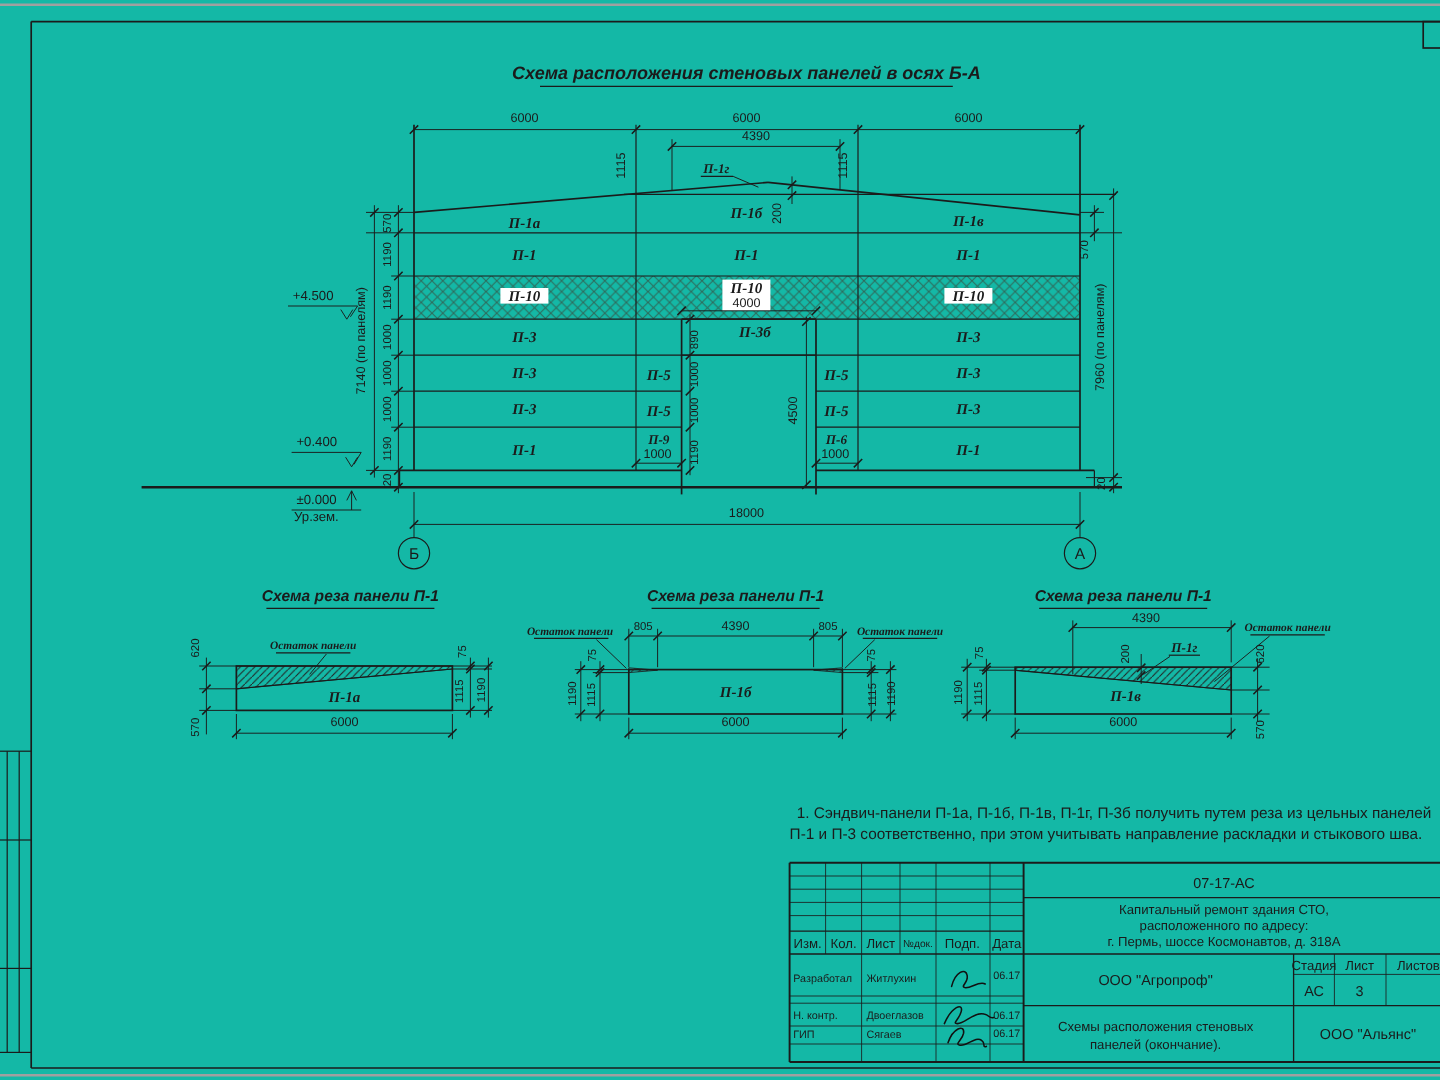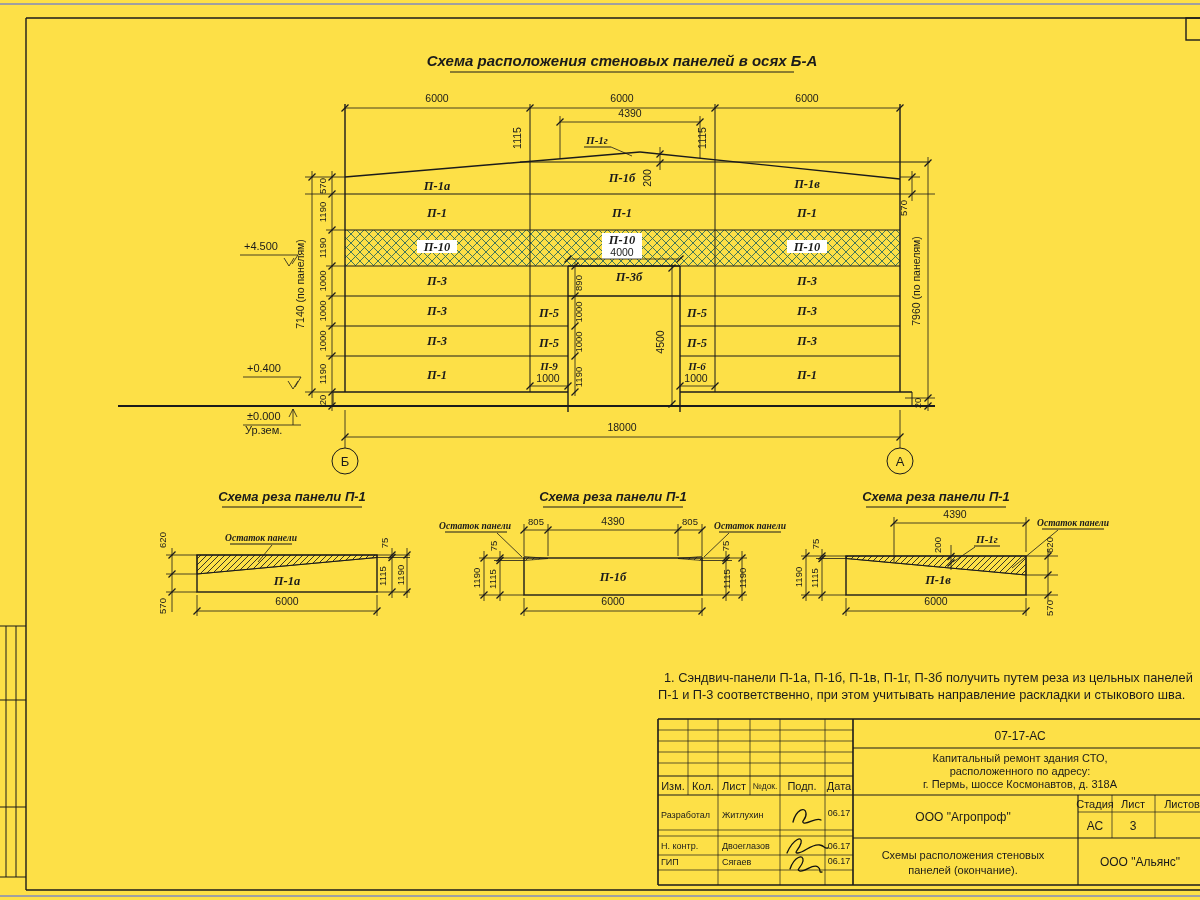--- a/index.html
+++ b/index.html
@@ -1,16 +1,16 @@
 <!DOCTYPE html>
 <html><head>
 <meta charset="utf-8">
 <style>
   html,body{margin:0;padding:0;background:#fff;}
-  .sheet{position:relative;width:1200px;height:900px;background:#fde047;overflow:hidden;}
+  .sheet{position:relative;width:1200px;height:900px;background:#14b8a6;overflow:hidden;}
   svg{display:block;}
   
   .ln    {stroke:#1b1b1b;stroke-width:1;fill:none;}
   .ln-md {stroke:#1b1b1b;stroke-width:1.4;fill:none;}
   .ln-th {stroke:#1b1b1b;stroke-width:2;fill:none;}
   .dim   {stroke:#1b1b1b;stroke-width:0.8;fill:none;}
   .tick  {stroke:#1b1b1b;stroke-width:1.3;fill:none;}
   .gray  {stroke:#a0a0a0;stroke-width:2;fill:none;}
   .tb-th {stroke:#1b1b1b;stroke-width:1.6;fill:none;}
   .tb-md {stroke:#1b1b1b;stroke-width:1.1;fill:none;}

